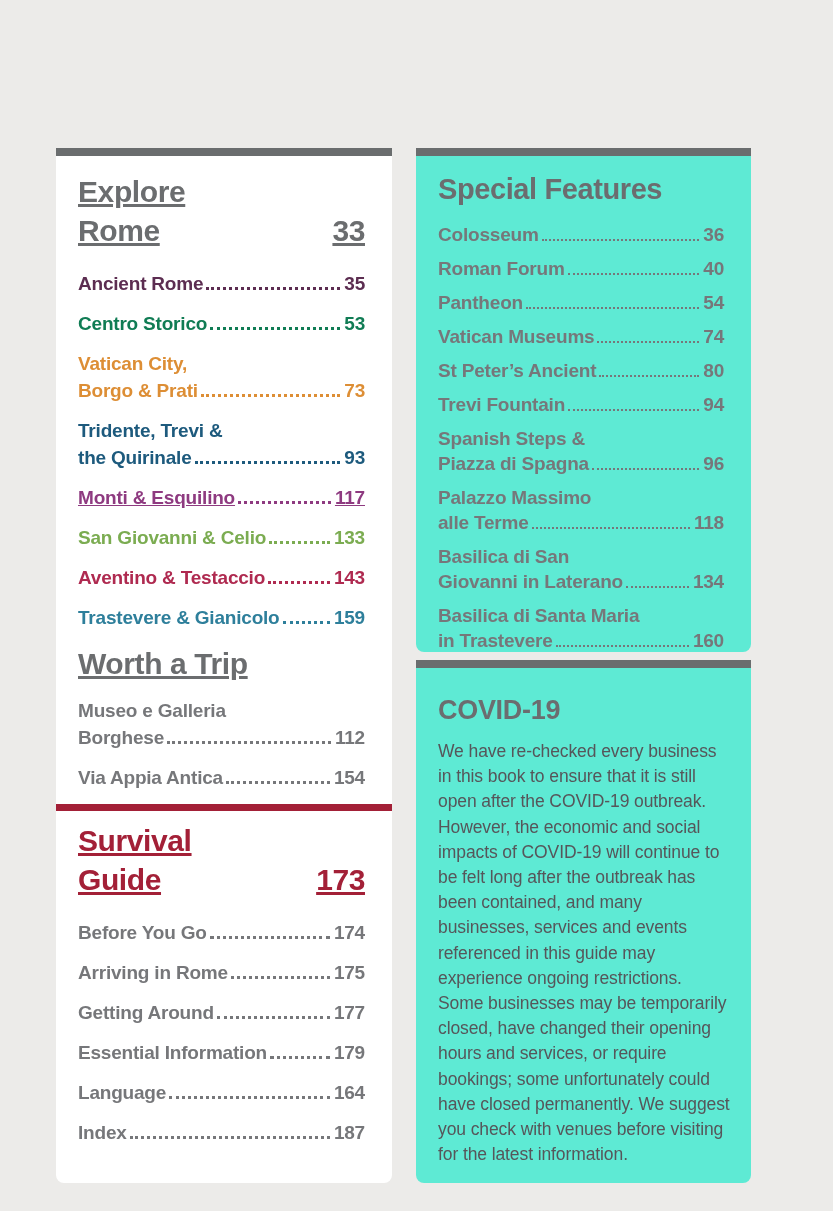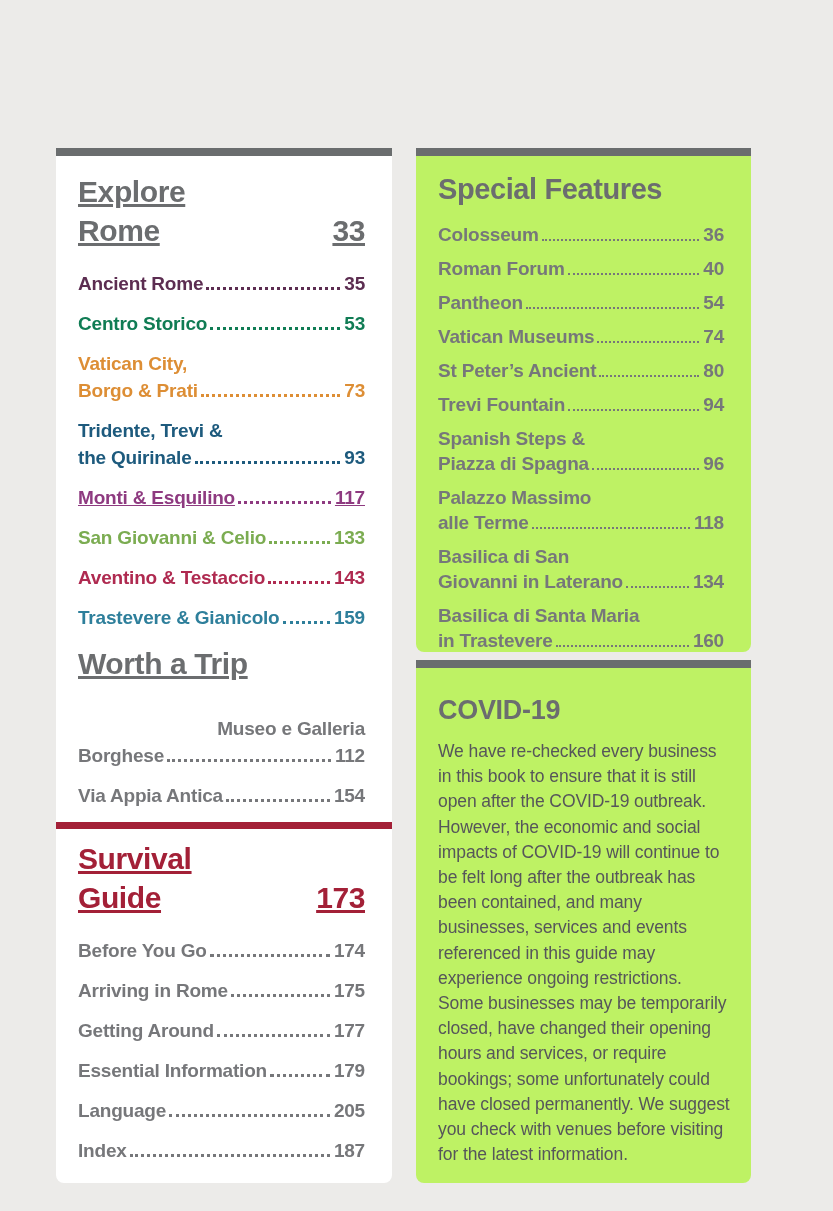--- a/index.html
+++ b/index.html
@@ -12,21 +12,21 @@
   }
   .topbar{
     position:absolute;height:8px;background:#6A6D6E;
   }
   .panel{
     position:absolute;
     border-radius:0 0 8px 8px;
     box-sizing:border-box;
   }
   .panel-white{background:#FFFFFF;}
-  .panel-gray{background:#bef264;}
+  .panel-gray{background:#5eead4;}
   .pad{padding:0 27px 0 22px;}
 
   
   .h-big{
     font-size:30px;font-weight:700;color:#6B6D6F;
     line-height:39px;letter-spacing:-0.4px;margin:0;text-decoration:underline;
   }
   .h-row{display:flex;justify-content:space-between;align-items:baseline;}
   .h-red{color:#A32037;}
   .h-mid{
@@ -142,21 +142,21 @@
           <div class="toc-main">
             <span class="toc-label">Trastevere &amp; Gianicolo</span>
             <span class="leader"></span>
             <span class="toc-page">159</span>
           </div>
         </div>
       </div>
 
     <h2 class="h-big mt6">Worth a Trip</h2>
 
-    <div class="toc-list" style="margin-top:32px;text-align:right;">
+    <div class="toc-list" style="margin-top:14px;">
         <div class="toc-item">
           <div class="toc-line1">Museo e Galleria</div>
           <div class="toc-main">
             <span class="toc-label">Borghese</span>
             <span class="leader"></span>
             <span class="toc-page">112</span>
           </div>
         </div>
         <div class="toc-item">
           <div class="toc-main">
@@ -205,21 +205,21 @@
           <div class="toc-main">
             <span class="toc-label">Essential Information</span>
             <span class="leader"></span>
             <span class="toc-page">179</span>
           </div>
         </div>
         <div class="toc-item">
           <div class="toc-main">
             <span class="toc-label">Language</span>
             <span class="leader"></span>
-            <span class="toc-page">205</span>
+            <span class="toc-page">164</span>
           </div>
         </div>
         <div class="toc-item">
           <div class="toc-main">
             <span class="toc-label">Index</span>
             <span class="leader"></span>
             <span class="toc-page">187</span>
           </div>
         </div>
       </div>

